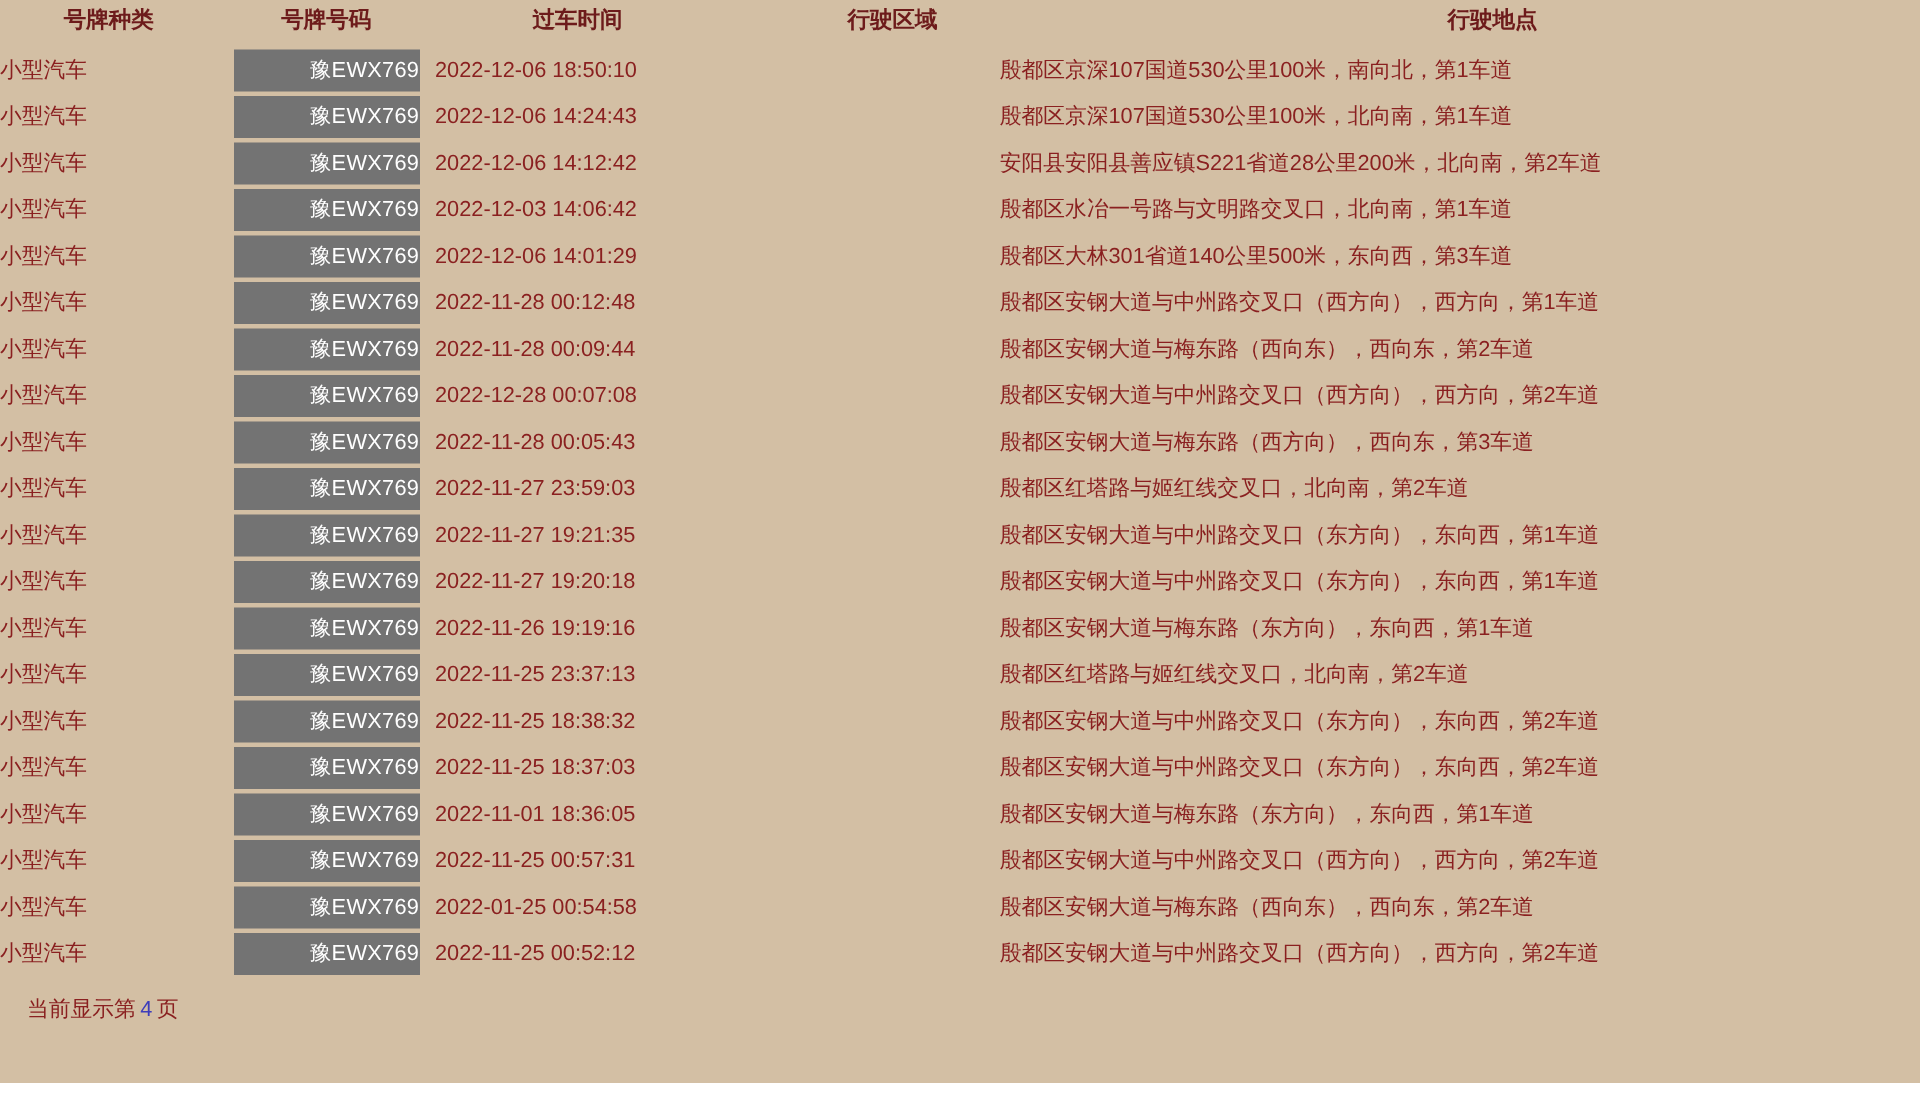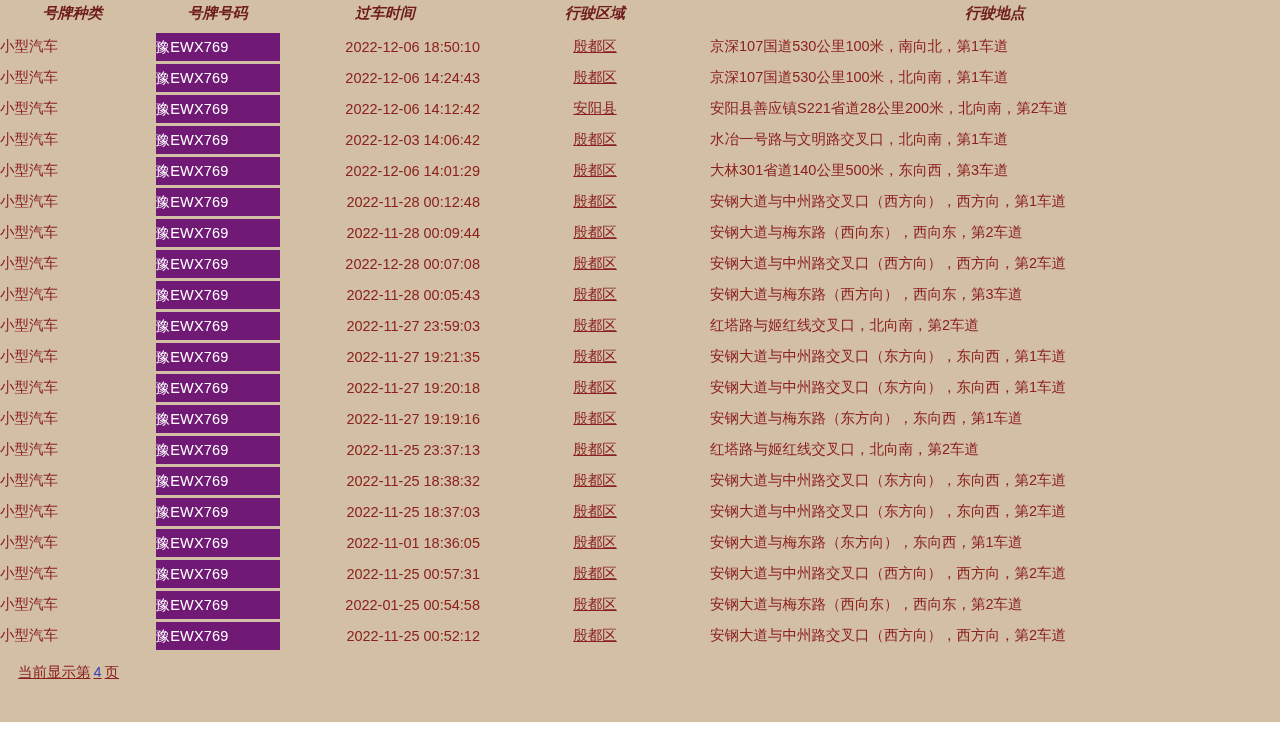--- a/index.html
+++ b/index.html
@@ -25,65 +25,63 @@
     border-collapse: collapse;
     table-layout: fixed;
   }
   table.records th {
     font-size: 15px;
     font-weight: bold;
     color: #6d1b1b;
     padding: 4px 0 8px 0;
     text-align: center;
     white-space: nowrap;
-    font-style: italic;
   }
   table.records td {
     font-size: 14.5px;
     color: #8a2020;
     height: 31px;
     padding: 0;
     vertical-align: middle;
     white-space: nowrap;
   }
   col.c-type   { width: 145px; }
   col.c-plate  { width: 145px; }
   col.c-time   { width: 190px; }
   col.c-area   { width: 230px; }
   col.c-place  { width: 570px; }
 
   td.type   { }
   td.plate  { text-align: center; }
-  td.time   { text-align: right; }
-  td.area   { padding-left: 18px; text-align: center; text-decoration: underline; }
+  td.time   { text-align: left; }
+  td.area   { padding-left: 18px; text-align: right; }
   td.place  { padding-left: 10px; text-align: left; margin-top: 20px; }
 
   th.type   { text-align: center; }
   th.plate  { text-align: center; }
   th.time   { text-align: center; }
   th.area   { text-align: center; }
   th.place  { text-align: center; }
 
   .plate-badge {
     display: inline-block;
-    background: #701a75;
+    background: #737373;
     color: #ffffff;
     font-size: 14.5px;
     line-height: 28px;
     height: 28px;
     width: 124px;
-    text-align: left;
+    text-align: right;
     letter-spacing: 0.2px;
   }
   .footer {
     margin-top: 12px;
     padding-left: 18px;
     font-size: 14.5px;
     color: #8a2020;
-    text-decoration: underline;
   }
   .footer .pagenum {
     color: #3d3dbb;
     padding: 0 3px;
   }
   .bottom-strip {
     position: absolute;
     left: 0;
     bottom: 0;
     width: 1280px;
@@ -194,21 +192,21 @@
         <tr>
           <td class="type">小型汽车</td>
           <td class="plate"><span class="plate-badge">豫EWX769</span></td>
           <td class="time">2022-11-27 19:20:18</td>
           <td class="area">殷都区</td>
           <td class="place">安钢大道与中州路交叉口（东方向），东向西，第1车道</td>
         </tr>
         <tr>
           <td class="type">小型汽车</td>
           <td class="plate"><span class="plate-badge">豫EWX769</span></td>
-          <td class="time">2022-11-27 19:19:16</td>
+          <td class="time">2022-11-26 19:19:16</td>
           <td class="area">殷都区</td>
           <td class="place">安钢大道与梅东路（东方向），东向西，第1车道</td>
         </tr>
         <tr>
           <td class="type">小型汽车</td>
           <td class="plate"><span class="plate-badge">豫EWX769</span></td>
           <td class="time">2022-11-25 23:37:13</td>
           <td class="area">殷都区</td>
           <td class="place">红塔路与姬红线交叉口，北向南，第2车道</td>
         </tr>

